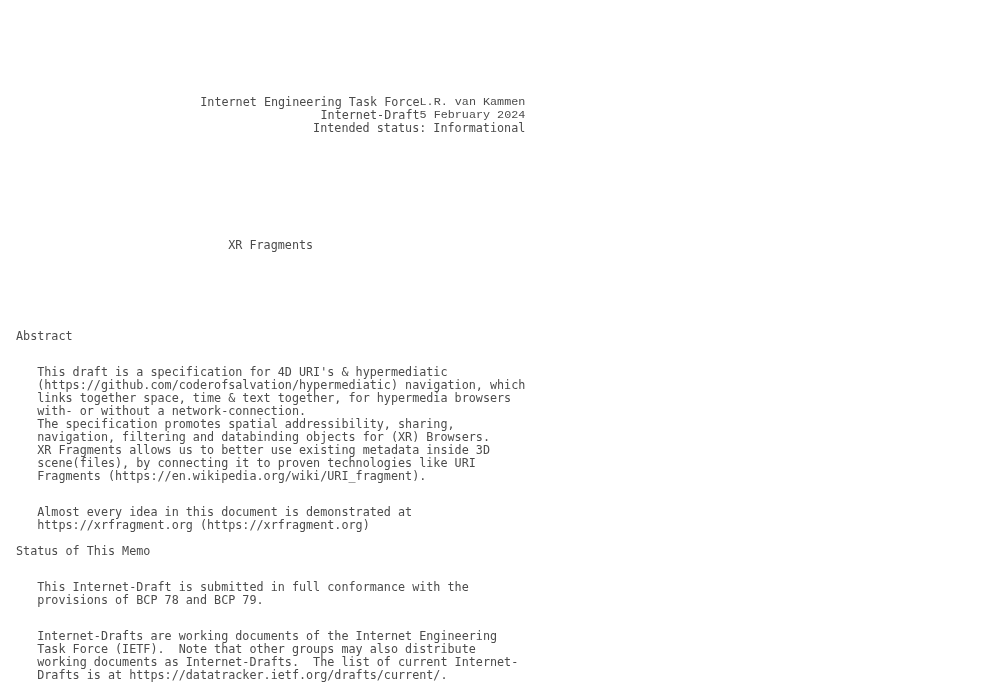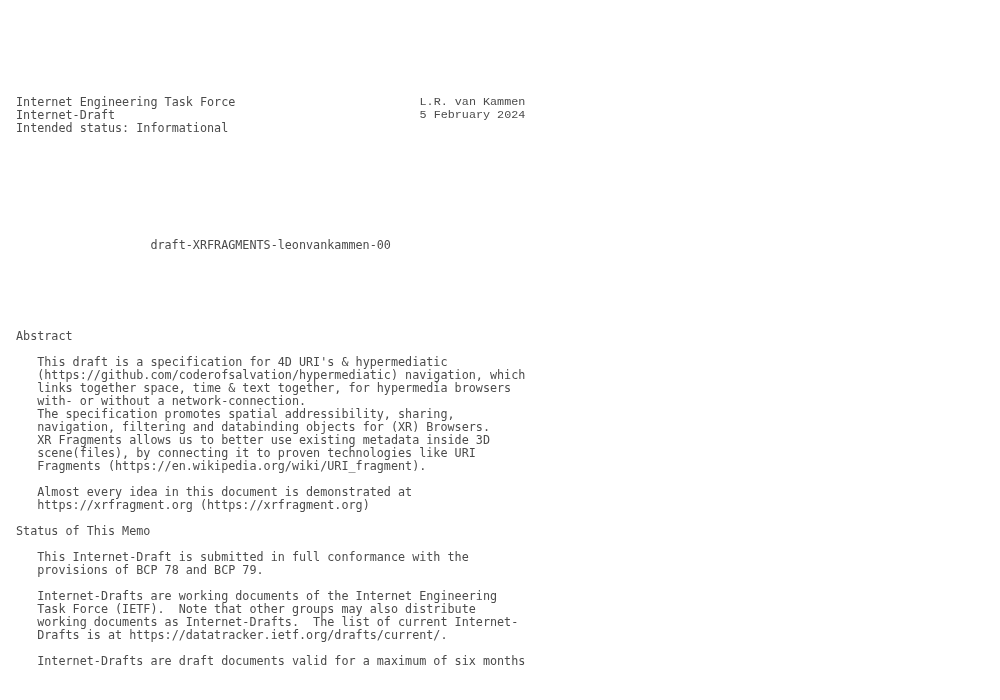--- a/index.html
+++ b/index.html
@@ -22,53 +22,53 @@
     font-size: 11.75px;
     line-height: 13px;
     color: #4b4b4b;
     white-space: pre;
   }
   .doc-header {
     width: 72ch;
   }
   .hrow {
     display: flex;
-    justify-content: space-between;
+    justify-content: flex-end;
   }
   .hrow .right {
     text-align: right;
     font-family: Liberation Mono, monospace;
   }
   .title-block {
     margin-top: 39px; 
     width: 72ch;
   }
   .center {
     text-align: center;
   }
   .doc-section {
     margin-top: 13px; 
   }
   .heading {
     
   }
   .para {
-    margin-top: 13px; 
+    margin-top: 23px; 
     padding-left: 3ch; 
   }
   .line {
     height: 13px;
   }
 </style>
 </head>
 <body>
 
 <div class="doc">
 
   <header class="doc-header" id="doc-header"><div class="hrow line"><span class="left">Internet Engineering Task Force</span><span class="right">L.R. van Kammen</span></div><div class="hrow line"><span class="left">Internet-Draft</span><span class="right">5 February 2024</span></div><div class="hrow line"><span class="left">Intended status: Informational</span><span class="right"></span></div></header>
 
   <div class="title-block">
-    <div class="center">draft-XRFRAGMENTS-leonvankammen-00</div>
+    <div class="center">XR Fragments</div>
   </div>
 
   <main id="doc-sections"><section class="doc-section"><div class="heading line">Abstract</div><div class="para"><div class="line">This draft is a specification for 4D URI's &amp; hypermediatic</div><div class="line">(https://github.com/coderofsalvation/hypermediatic) navigation, which</div><div class="line">links together space, time &amp; text together, for hypermedia browsers</div><div class="line">with- or without a network-connection.</div><div class="line">The specification promotes spatial addressibility, sharing,</div><div class="line">navigation, filtering and databinding objects for (XR) Browsers.</div><div class="line">XR Fragments allows us to better use existing metadata inside 3D</div><div class="line">scene(files), by connecting it to proven technologies like URI</div><div class="line">Fragments (https://en.wikipedia.org/wiki/URI_fragment).</div></div><div class="para"><div class="line">Almost every idea in this document is demonstrated at</div><div class="line">https://xrfragment.org (https://xrfragment.org)</div></div></section><section class="doc-section"><div class="heading line">Status of This Memo</div><div class="para"><div class="line">This Internet-Draft is submitted in full conformance with the</div><div class="line">provisions of BCP 78 and BCP 79.</div></div><div class="para"><div class="line">Internet-Drafts are working documents of the Internet Engineering</div><div class="line">Task Force (IETF).  Note that other groups may also distribute</div><div class="line">working documents as Internet-Drafts.  The list of current Internet-</div><div class="line">Drafts is at https://datatracker.ietf.org/drafts/current/.</div></div><div class="para"><div class="line">Internet-Drafts are draft documents valid for a maximum of six months</div></div></section></main>
 
 </div>
 
 </body></html>

